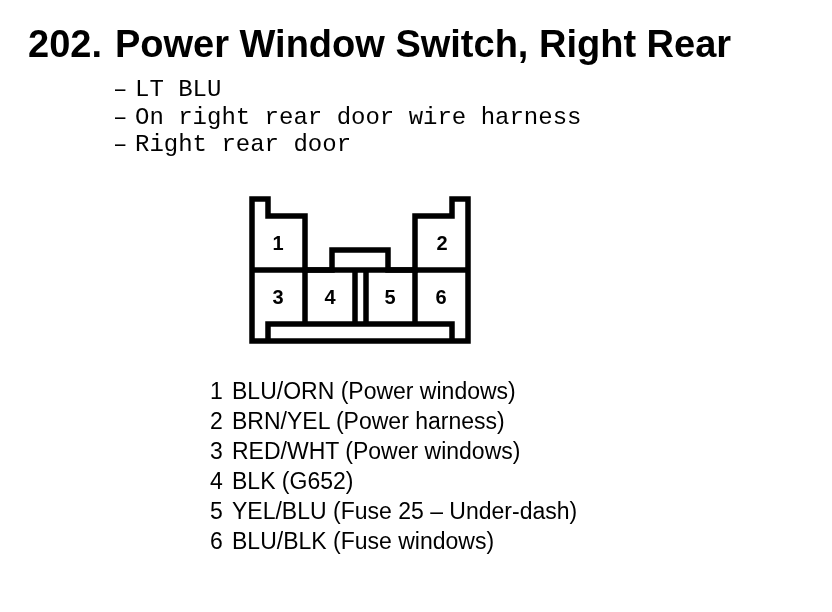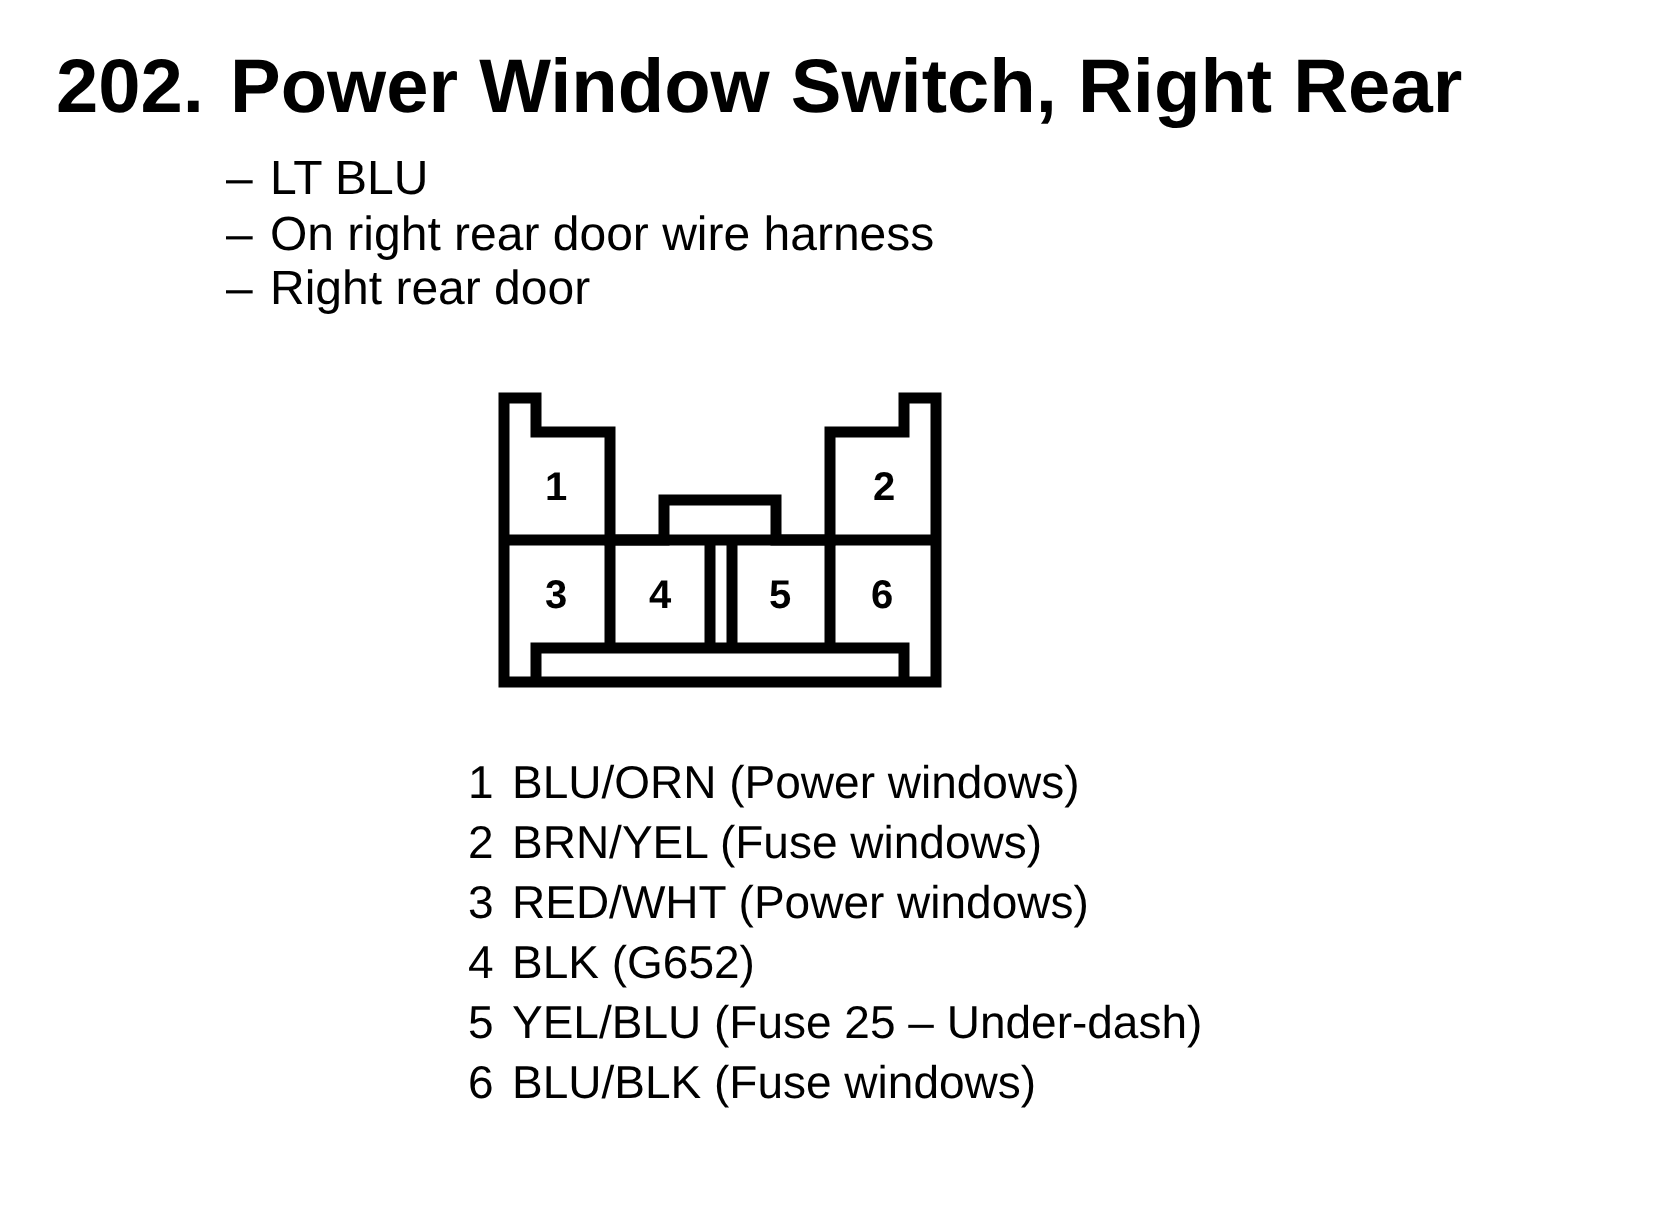--- a/index.html
+++ b/index.html
@@ -29,21 +29,21 @@
     line-height: 40px;
     white-space: nowrap;
   }
   .notes {
     position: absolute;
     left: 113px;
     top: 76px;
     font-size: 24px;
     line-height: 27.5px;
   }
-  .note { white-space: nowrap; }
+  .note { white-space: nowrap; font-family: Liberation Mono, monospace; }
   .note .dash {
     display: inline-block;
     width: 22px;
   }
   .connector-svg {
     position: absolute;
     left: 0;
     top: 0;
     width: 832px;
     height: 612px;
@@ -62,21 +62,21 @@
     fill: #000000;
     text-anchor: middle;
   }
   .pin-list {
     position: absolute;
     left: 210px;
     top: 376px;
     font-size: 23px;
     line-height: 30px;
   }
-  .pin-row { white-space: nowrap; margin-left: 24px; }
+  .pin-row { white-space: nowrap; }
   .pin-num {
     display: inline-block;
     width: 22px;
   }
 </style>
 </head>
 <body>
 
 <div class="page">
 
@@ -108,21 +108,21 @@
     <text x="330" y="304">4</text>
     <text x="390" y="304">5</text>
     <text x="441" y="304">6</text>
   </svg>
 
   <div class="pin-list">
     <div class="pin-row">
       <span class="pin-num">1</span><span class="pin-label">BLU/ORN (Power windows)</span>
     </div>
     <div class="pin-row">
-      <span class="pin-num">2</span><span class="pin-label">BRN/YEL (Fuse windows)</span>
+      <span class="pin-num">2</span><span class="pin-label">BRN/YEL (Power harness)</span>
     </div>
     <div class="pin-row">
       <span class="pin-num">3</span><span class="pin-label">RED/WHT (Power windows)</span>
     </div>
     <div class="pin-row">
       <span class="pin-num">4</span><span class="pin-label">BLK (G652)</span>
     </div>
     <div class="pin-row">
       <span class="pin-num">5</span><span class="pin-label">YEL/BLU (Fuse 25 – Under-dash)</span>
     </div>

